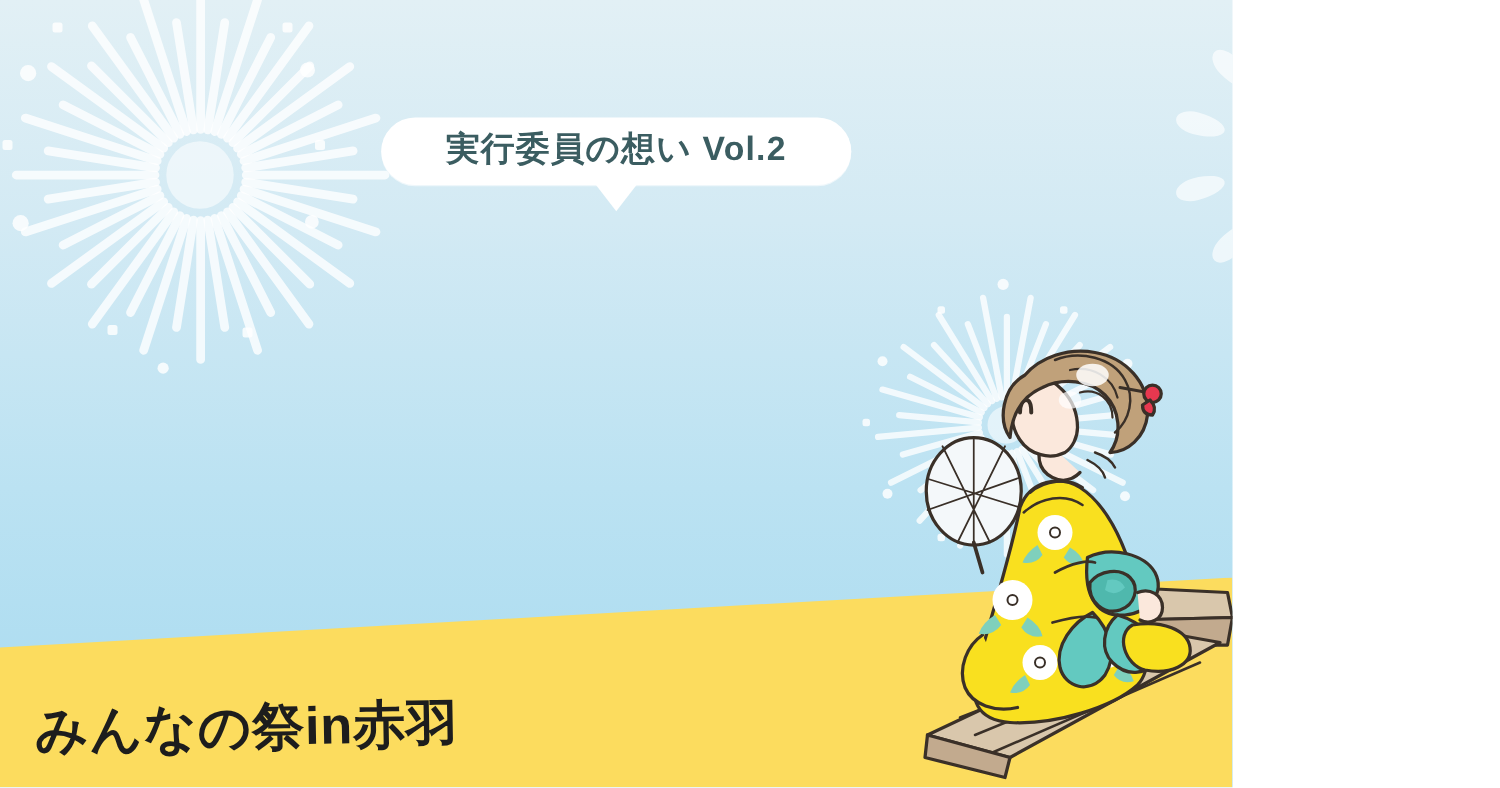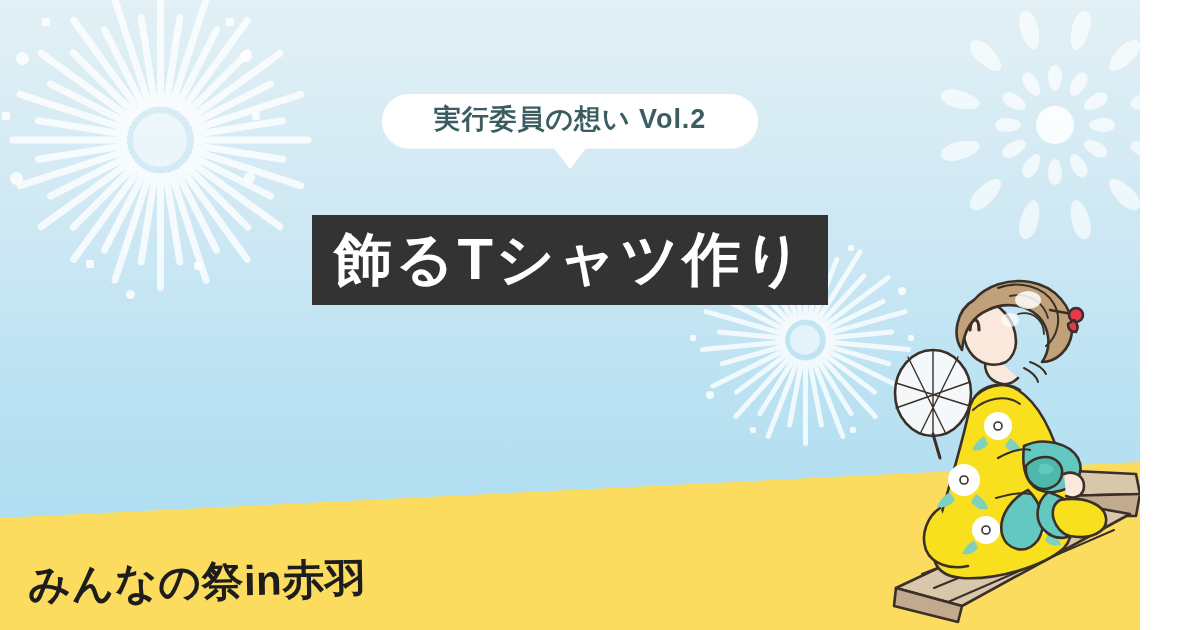--- a/index.html
+++ b/index.html
@@ -5,21 +5,21 @@
   * { margin:0; padding:0; box-sizing:border-box; }
   html, body { width:1200px; height:630px; overflow:hidden; }
   body {
     font-family:"Liberation Sans","DejaVu Sans",sans-serif;
     background:#ffffff;
   }
 
   
   #banner {
     position:relative;
-    width:1140px; height:630px;
+    width:986px; height:630px;
     overflow:hidden;
     background:linear-gradient(180deg,#e2f0f5 0%, #d3eaf4 28%, #bbe2f2 62%, #a6daf0 100%);
   }
 
   
   .fw { position:absolute; pointer-events:none; }
 
   
   .fw-rays { transform-origin:50% 50%; }
   .fw-rays .core {
@@ -280,21 +280,20 @@
   <div id="ground"></div>
 
   <div id="badge-wrap">
     <div id="badge">
       <div id="badge-label">実行委員の想い Vol.2</div>
     </div>
     <div id="badge-tail"></div>
   </div>
 
   <div id="headline">
-    <div class="band" id="band-2">飾るTシャツ作り</div>
   </div>
 
 
   <div id="logo">みんなの祭in赤羽</div>
 
   <div id="illustration">
     <svg viewBox="0 0 268 372" xmlns="http://www.w3.org/2000/svg">
       <g fill="none" stroke="#3a3028" stroke-width="2.6" stroke-linecap="round" stroke-linejoin="round">
 
         <g>

